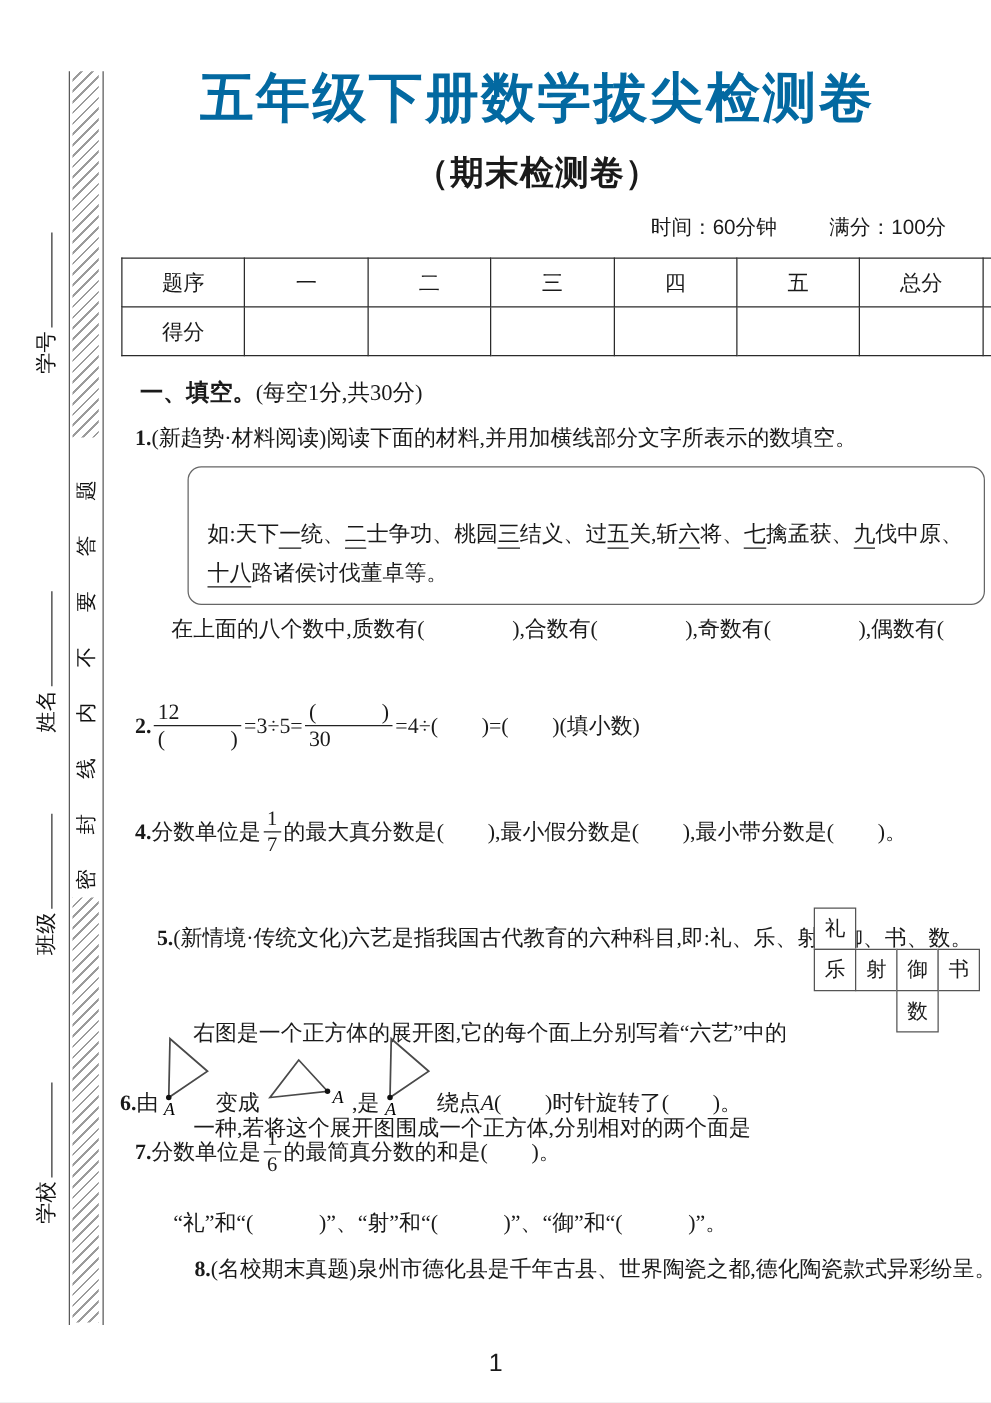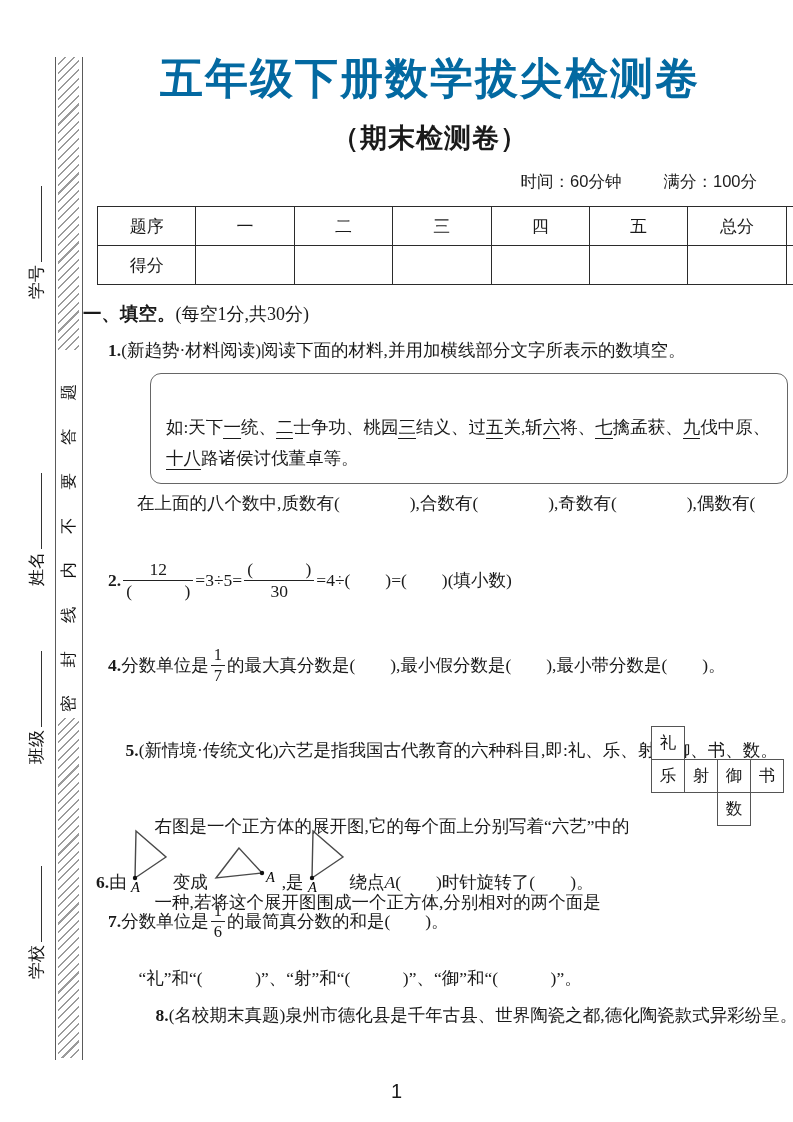--- a/index.html
+++ b/index.html
@@ -33,31 +33,31 @@
     font-weight:bold; font-size:27px; letter-spacing:1px; }
   .info-line { position:absolute; left:95px; top:171px; width:662px; text-align:right;
     font-family:"Liberation Sans","DejaVu Sans",sans-serif; font-size:16.5px; }
   .info-line .gap { display:inline-block; width:42px; }
   
   .score-table { position:absolute; left:97px; top:206px; width:788px;
     border-collapse:collapse; table-layout:fixed; }
   .score-table td { border:1.7px solid #2b2b2b; height:39px; text-align:center;
     vertical-align:middle; font-size:17px; }
   
-  .section-head { position:absolute; left:83px; top:301px; font-size:18px; }
+  .section-head { position:absolute; left:112px; top:301px; font-size:18px; }
   .section-head .sec-title { font-weight:bold; font-size:18.5px; }
   .q { position:absolute; left:96px; width:668px; line-height:33px; }
   .qno { font-weight:bold; }
   .hang { padding-left:42px; text-indent:-30px; }
   .blank { white-space:pre; }
   .material-box { position:absolute; left:150px; top:373px; width:638px;
     border:1.5px solid #666; border-radius:11px; padding:7px 15px 9px 15px;
     line-height:31px; font-size:17.5px; text-indent:2em; }
   .u { border-bottom:1.6px solid #1a1a1a; padding-bottom:1px; }
-  .frac { display:inline-block; vertical-align:middle; text-align:center;
+  .frac { display:inline-block; vertical-align:middle; text-align:left;
     line-height:1.18; margin:0 2px; }
   .frac .num { display:block; border-bottom:1.5px solid #222; padding:0 3px; }
   .frac .den { display:block; padding:0 3px; }
   .frac-sm { font-size:16.5px; }
   
   .net { position:absolute; left:651px; top:726px; width:136px; height:100px; }
   .net .cell { position:absolute; width:34px; height:34px; border:1.2px solid #555;
     text-align:center; line-height:32px; font-size:16.5px; background:#fff; }
   
   .q6row { position:absolute; left:96px; top:816px; width:668px; height:78px;

